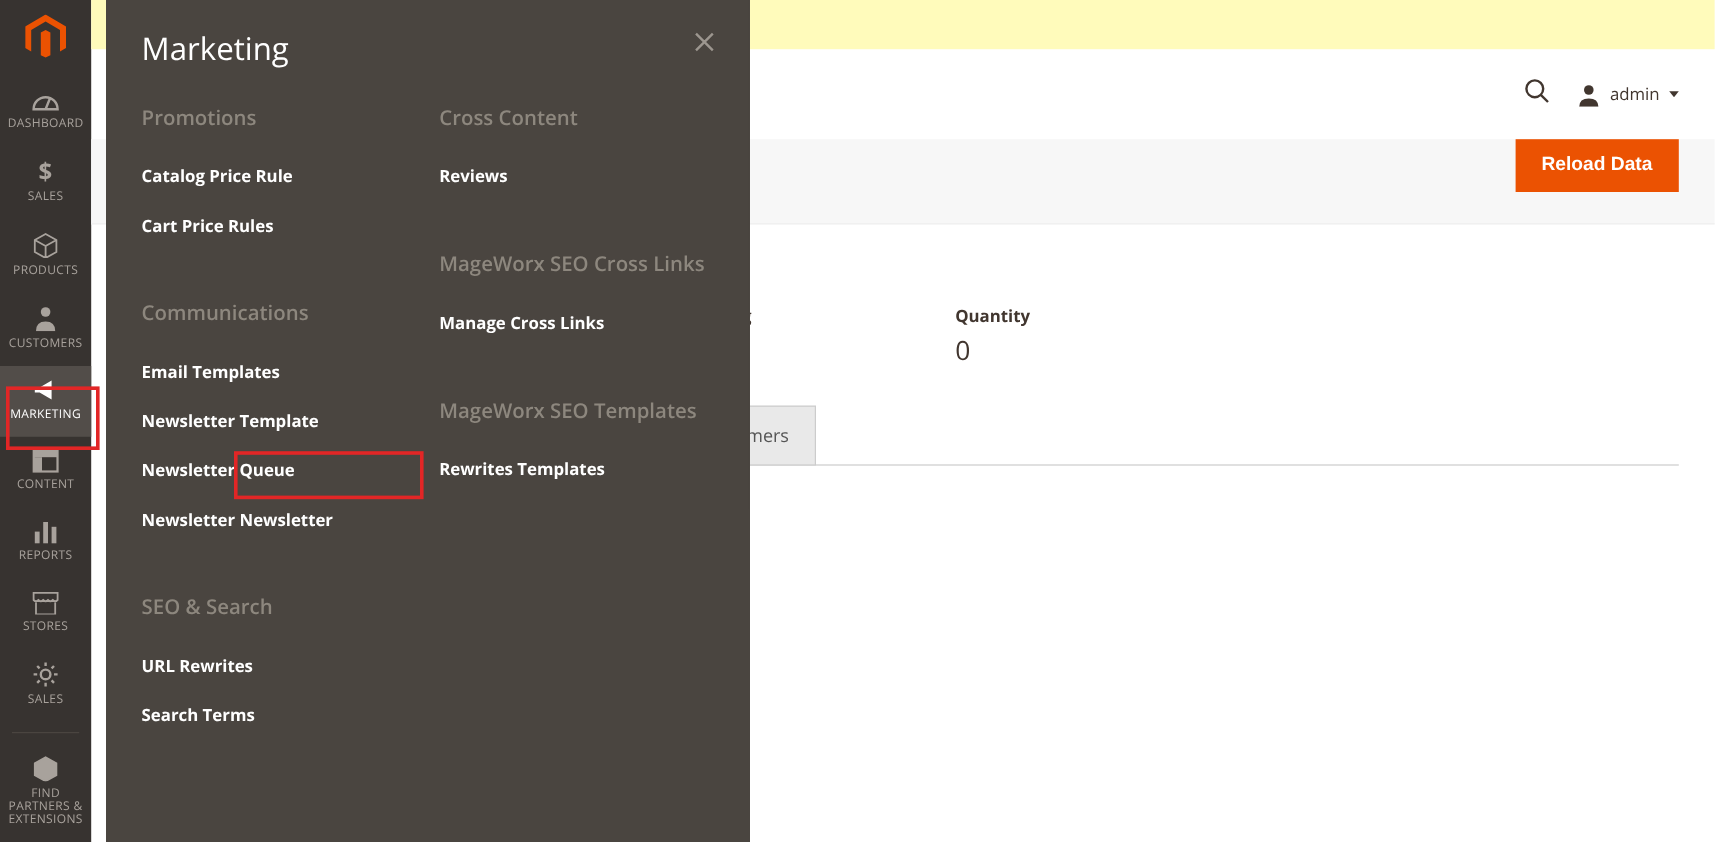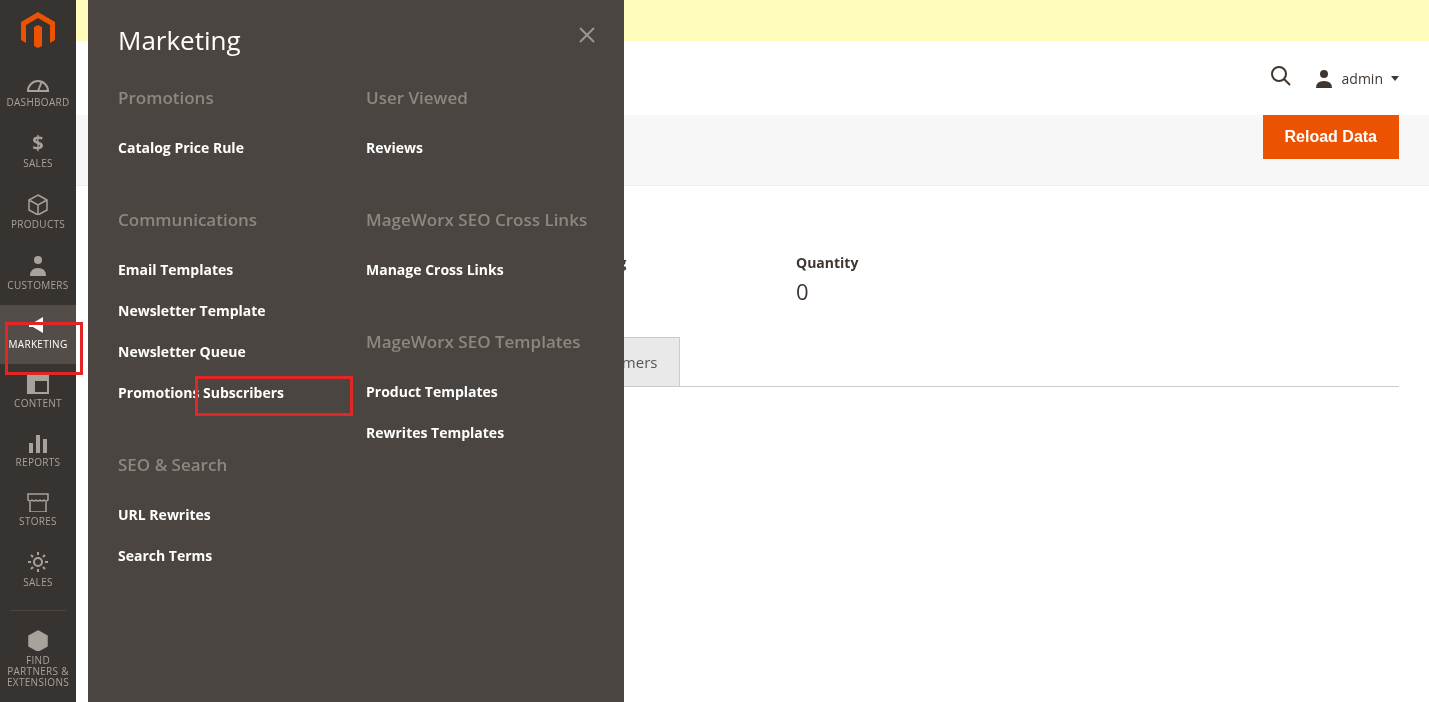--- a/index.html
+++ b/index.html
@@ -271,45 +271,45 @@
     <svg width="18" height="18">
         <path d="M2 2 L16 16 M16 2 L2 16" stroke="#9c968f" stroke-width="2"></path>
       </svg>
   </div>
   <h1>Marketing</h1>
 
   <div class="flyout-columns">
     <div class="flyout-col">
       <div class="group-title">Promotions</div>
       <a class="menu-link">Catalog Price Rule</a>
+      <a class="menu-link">Cart Price Rules</a>
       <div class="group-gap"></div>
 
       <div class="group-title">Communications</div>
       <a class="menu-link">Email Templates</a>
       <a class="menu-link">Newsletter Template</a>
       <a class="menu-link">Newsletter Queue</a>
-      <a class="menu-link">Promotions Subscribers</a>
+      <a class="menu-link">Newsletter Newsletter</a>
       <div class="group-gap"></div>
 
       <div class="group-title">SEO &amp; Search</div>
       <a class="menu-link">URL Rewrites</a>
       <a class="menu-link">Search Terms</a>
     </div>
 
     <div class="flyout-col">
-      <div class="group-title">User Viewed</div>
+      <div class="group-title">Cross Content</div>
       <a class="menu-link">Reviews</a>
       <div class="group-gap"></div>
 
       <div class="group-title">MageWorx SEO Cross Links</div>
       <a class="menu-link">Manage Cross Links</a>
       <div class="group-gap"></div>
 
       <div class="group-title">MageWorx SEO Templates</div>
-      <a class="menu-link">Product Templates</a>
       <a class="menu-link">Rewrites Templates</a>
     </div>
   </div>
 
   <div class="highlight-box hl-newsletter"></div>
 </div>
 
 <div class="main">
 
   <div class="notice-bar">

